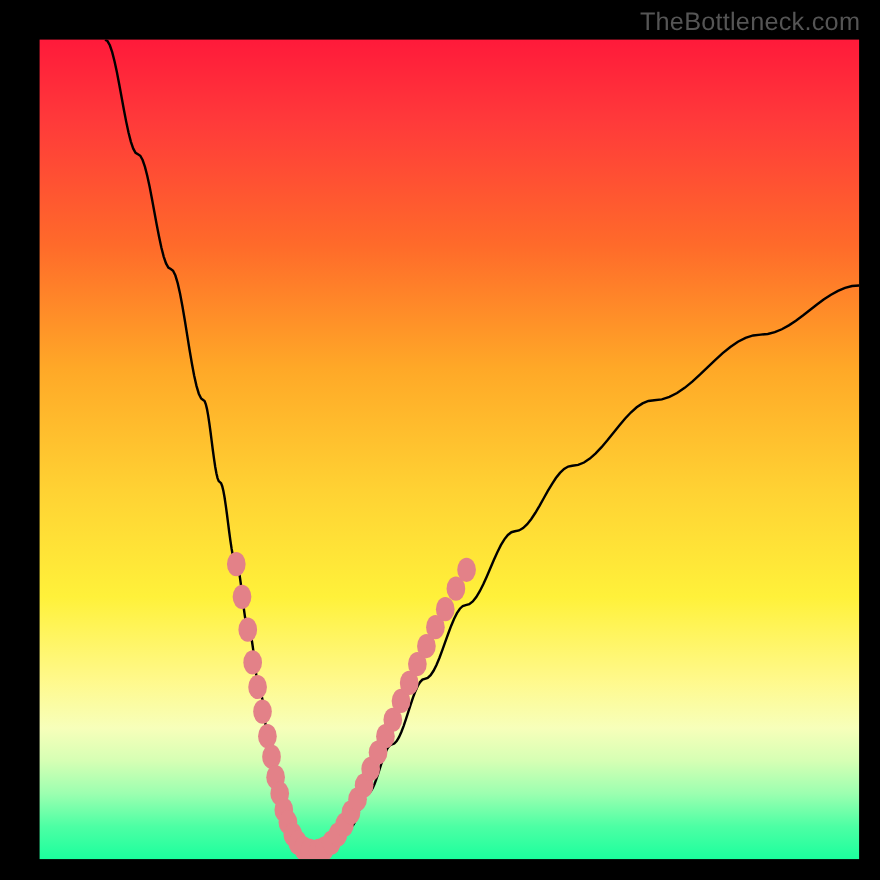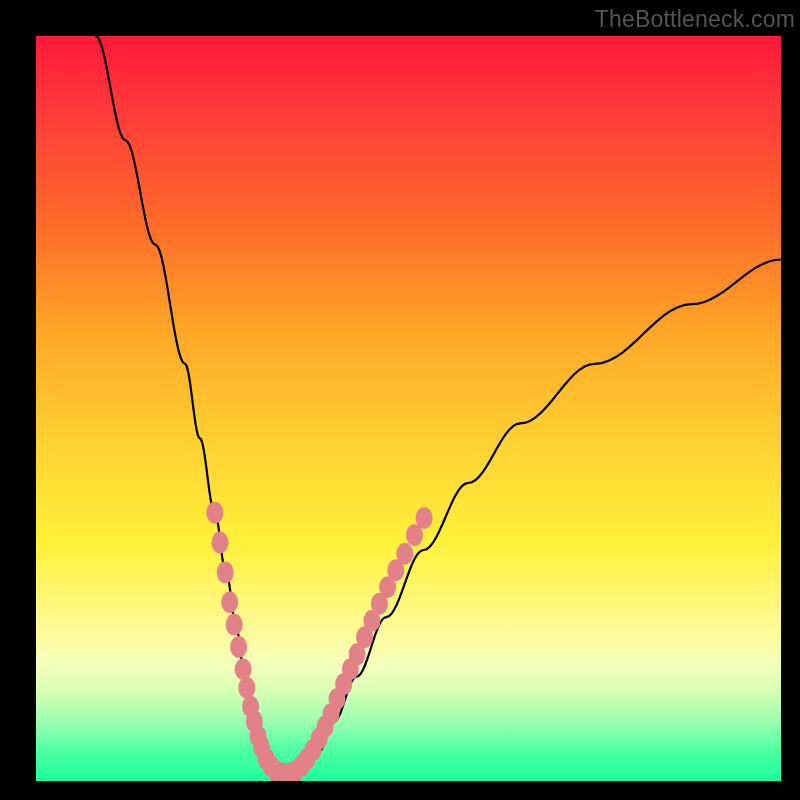--- a/index.html
+++ b/index.html
@@ -35,21 +35,21 @@
       #f7ffba 84%,
       #d6ffb4 88%,
       #9cffb0 92%,
       #4dffa4 96%,
       #1bff9d 100%
     );
   }
   .watermark {
     position: absolute;
     top: 6px;
-    right: 5px;
+    right: 18px;
     color: #555;
     font-size: 23px;
     letter-spacing: 0.2px;
     font-weight: 400;
     font-family: Arial, Helvetica, sans-serif;
   }
   svg.curve {
     position: absolute;
     left: 0;
     top: 0;

